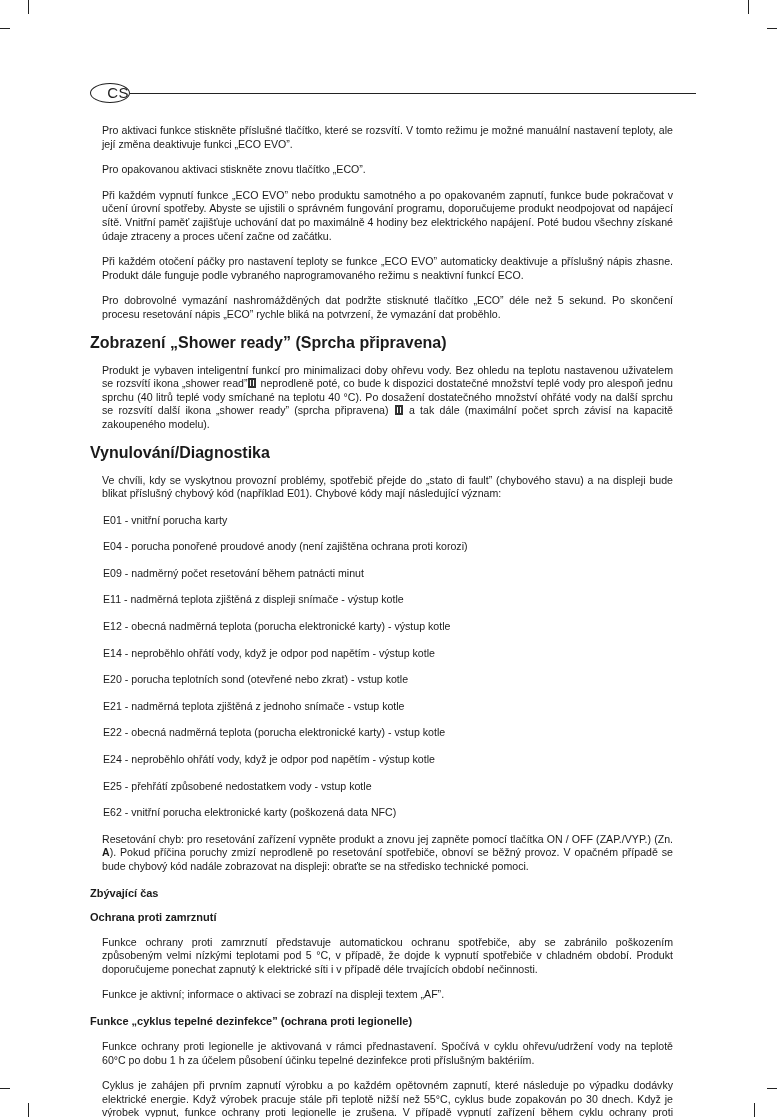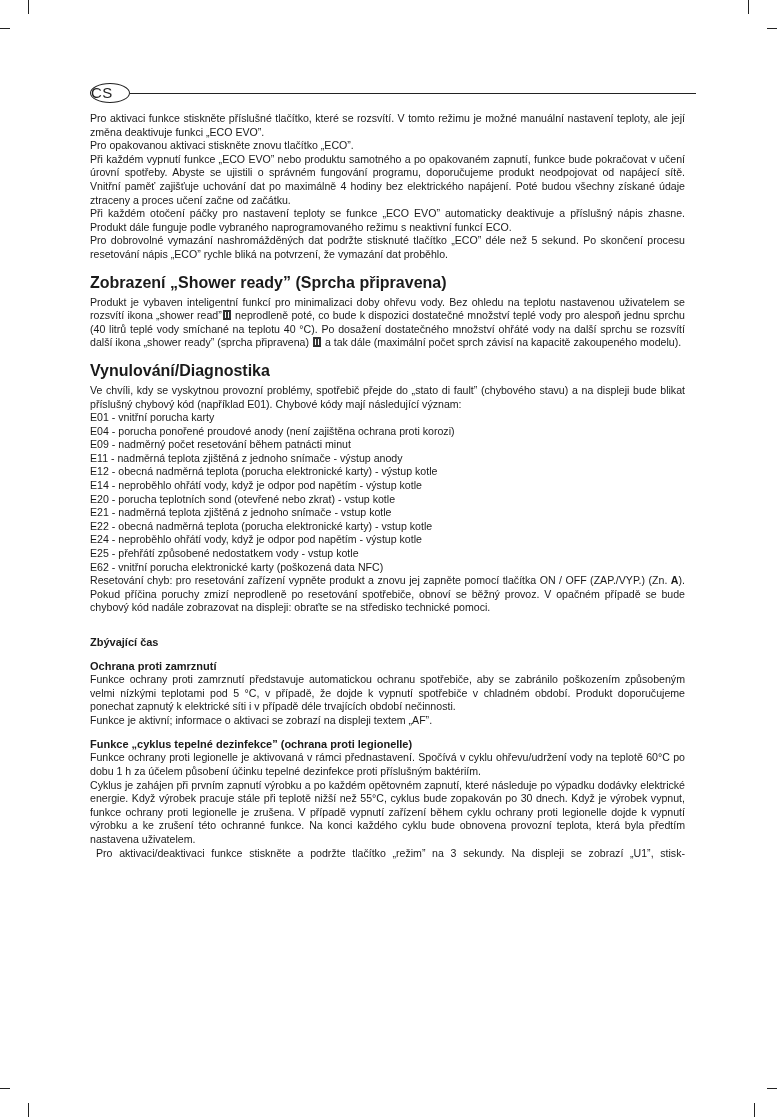--- a/index.html
+++ b/index.html
@@ -8,40 +8,40 @@
     font-family: "Liberation Sans", sans-serif; color: #1a1a1a;
   }
   .crop { position: absolute; background: #222; }
   .crop.v { width: 1px; height: 14px; }
   .crop.h { width: 10px; height: 1px; }
 
   .lang-header { position: absolute; left: 90px; top: 83px; width: 606px; height: 22px; }
   .lang-badge {
     position: absolute; left: 0; top: 0; width: 40px; height: 20px;
     border: 1.2px solid #222; border-radius: 50%; box-sizing: border-box;
-    font-size: 15px; line-height: 18px; text-align: left; color: #222;
+    font-size: 15px; line-height: 18px; text-align: right; color: #222;
     letter-spacing: 0.5px;
   }
   .lang-rule { position: absolute; left: 40px; right: 0; top: 10px; height: 1.2px; background: #222; }
 
   .content {
     position: absolute; left: 90px; top: 112px; width: 595px;
     font-size: 10.6px; line-height: 13.6px; text-align: justify;
   }
-  .content p { margin: 0; }
+  .content p { margin: 12px; }
   .content p.last-line { text-align-last: left; }
   h2 {
     font-size: 16px; font-weight: bold; margin: 12px 0 4px 0; line-height: 18px;
   }
   h3 {
     font-size: 11px; font-weight: bold; margin: 10px 0 0 0; line-height: 14px;
   }
-  h3.tight { margin-top: 20px; }
+  h3.tight { margin-top: 12px; }
   .code-list { margin: 0; padding: 0; list-style: none; }
-  .code-list li { margin: 0; line-height: 13.6px; text-align: left; }
+  .code-list li { margin: 13px; line-height: 13.6px; text-align: left; }
   .icon-shower {
     display: inline-block; width: 8px; height: 10px; background: #333;
     vertical-align: -1px; margin: 0 1px; position: relative;
   }
   .icon-shower::after {
     content: ""; position: absolute; left: 2px; top: 2px; width: 4px; height: 6px;
     border-left: 1px solid #fff; border-right: 1px solid #fff; box-sizing: border-box;
   }
   b { font-weight: bold; }
   .bold-run { font-weight: bold; }
@@ -78,21 +78,21 @@
     <p class="last-line"><span>Produkt je vybaven inteligentní funkcí pro minimalizaci doby ohřevu vody. Bez ohledu na teplotu nastavenou uživatelem se rozsvítí ikona „shower read”</span><span class="icon-shower"></span><span> neprodleně poté, co bude k dispozici dostatečné množství teplé vody pro alespoň jednu sprchu (40 litrů teplé vody smíchané na teplotu 40 °C). Po dosažení dostatečného množství ohřáté vody na další sprchu se rozsvítí další ikona „shower ready” (sprcha připravena) </span><span class="icon-shower"></span><span> a tak dále (maximální počet sprch závisí na kapacitě zakoupeného modelu).</span></p>
   </section>
 
   <section>
     <h2>Vynulování/Diagnostika</h2>
     <p class="last-line">Ve chvíli, kdy se vyskytnou provozní problémy, spotřebič přejde do „stato di fault” (chybového stavu) a na displeji bude blikat příslušný chybový kód (například E01). Chybové kódy mají následující význam:</p>
     <ul class="code-list">
       <li>E01 - vnitřní porucha karty</li>
       <li>E04 - porucha ponořené proudové anody (není zajištěna ochrana proti korozi)</li>
       <li>E09 - nadměrný počet resetování během patnácti minut</li>
-      <li>E11 - nadměrná teplota zjištěná z jednoho snímače - výstup anody</li>
+      <li>E11 - nadměrná teplota zjištěná z displeji snímače - výstup kotle</li>
       <li>E12 - obecná nadměrná teplota (porucha elektronické karty) - výstup kotle</li>
       <li>E14 - neproběhlo ohřátí vody, když je odpor pod napětím - výstup kotle</li>
       <li>E20 - porucha teplotních sond (otevřené nebo zkrat)  - vstup kotle</li>
       <li>E21 - nadměrná teplota zjištěná z jednoho snímače - vstup kotle</li>
       <li>E22 - obecná nadměrná teplota (porucha elektronické karty) - vstup kotle</li>
       <li>E24 - neproběhlo ohřátí vody, když je odpor pod napětím - výstup kotle</li>
       <li>E25 - přehřátí způsobené nedostatkem vody - vstup kotle</li>
       <li>E62 - vnitřní porucha elektronické karty (poškozená data NFC)</li>
     </ul>
     <p class="last-line"><span>Resetování chyb: pro resetování zařízení vypněte produkt a znovu jej zapněte pomocí tlačítka ON / OFF (ZAP./VYP.) (Zn. </span><b>A</b><span>). Pokud příčina poruchy zmizí neprodleně po resetování spotřebiče, obnoví se běžný provoz. V opačném případě se bude chybový kód nadále zobrazovat na displeji: obraťte se na středisko technické pomoci.</span></p>

